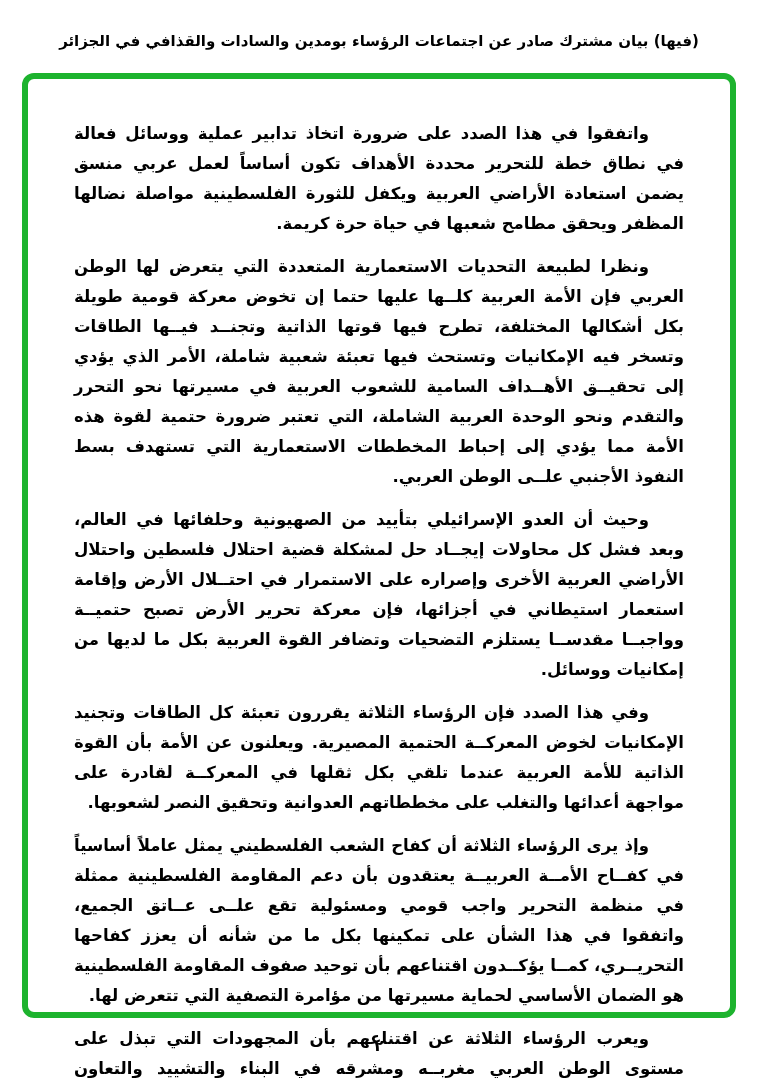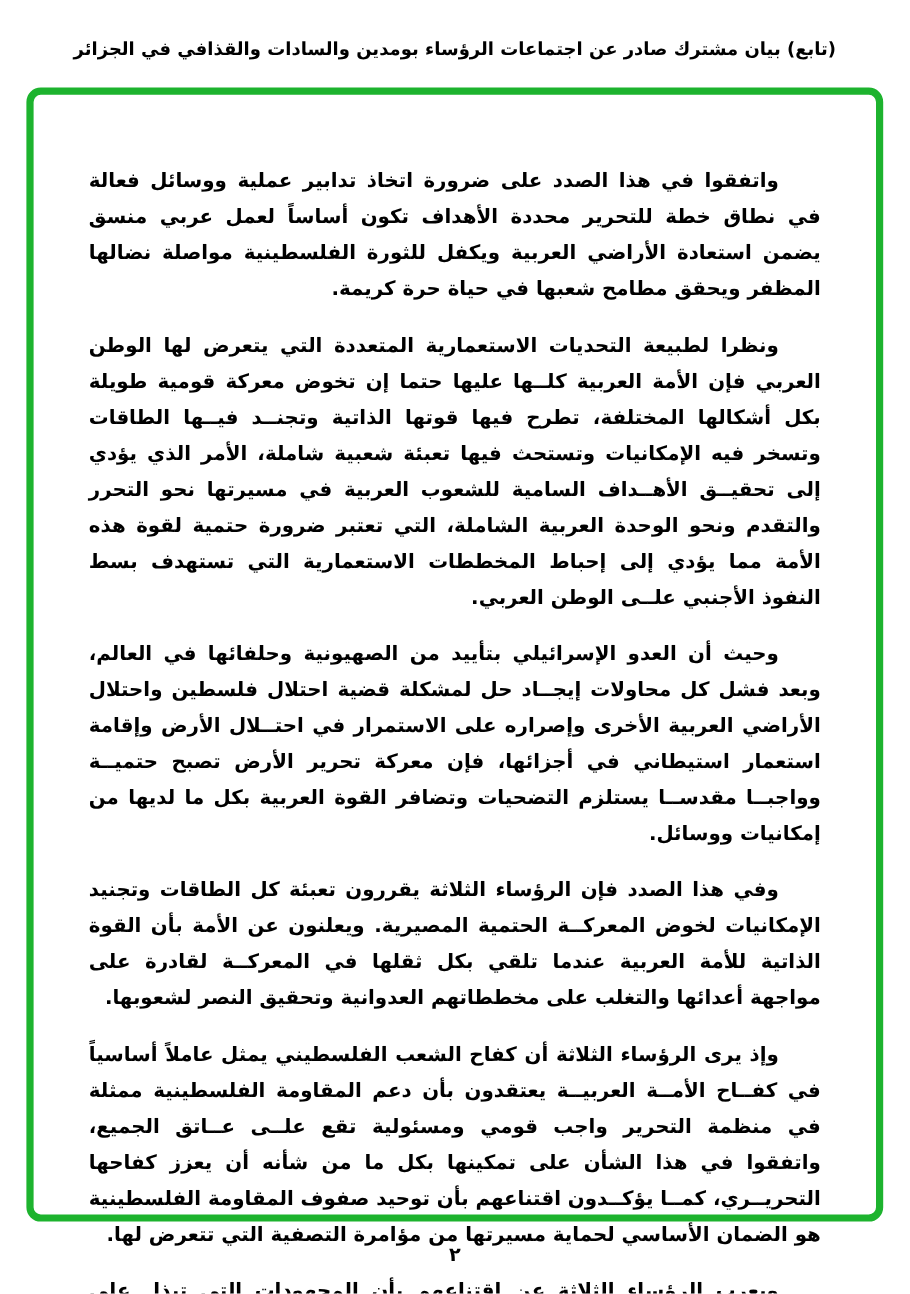--- a/index.html
+++ b/index.html
@@ -41,39 +41,39 @@
     right: 46px;
     left: 46px;
     direction: rtl;
     unicode-bidi: embed;
     text-align: justify;
     font-weight: bold;
     font-size: 16.5px;
     line-height: 30px;
   }
   .doc-body p {
-    margin: 17px 0 13px 0;
+    margin: 0 0 13px 0;
     text-indent: 35px;
   }
   .doc-body p:last-child { margin-bottom: 0; }
   .page-number {
     position: absolute;
     top: 1036px;
     left: 0;
     width: 100%;
     text-align: center;
     direction: rtl;
     font-weight: bold;
     font-size: 16px;
   }
 </style>
 </head>
 <body>
 
-<div class="doc-header">(تابع) بيان مشترك صادر عن اجتماعات الرؤساء بومدين والسادات والقذافي في الجزائر</div>
+<div class="doc-header">(فيها) بيان مشترك صادر عن اجتماعات الرؤساء بومدين والسادات والقذافي في الجزائر</div>
 
 <div class="doc-frame" style="border-color: rgb(29, 179, 46);">
   <div class="doc-body">
     <p>واتفقوا في هذا الصدد على ضرورة اتخاذ تدابير عملية ووسائل فعالة في نطاق خطة للتحرير محددة الأهداف تكون أساساً لعمل عربي منسق يضمن استعادة الأراضي العربية ويكفل للثورة الفلسطينية مواصلة نضالها المظفر ويحقق مطامح شعبها في حياة حرة كريمة.</p>
     <p>ونظرا لطبيعة التحديات الاستعمارية المتعددة التي يتعرض لها الوطن العربي فإن الأمة العربية كلــها عليها حتما إن تخوض معركة قومية طويلة بكل أشكالها المختلفة، تطرح فيها قوتها الذاتية وتجنــد فيــها الطاقات وتسخر فيه الإمكانيات وتستحث فيها تعبئة شعبية شاملة، الأمر الذي يؤدي إلى تحقيــق الأهــداف السامية للشعوب العربية في مسيرتها نحو التحرر والتقدم ونحو الوحدة العربية الشاملة، التي تعتبر ضرورة حتمية لقوة هذه الأمة مما يؤدي إلى إحباط المخططات الاستعمارية التي تستهدف بسط النفوذ الأجنبي علــى الوطن العربي.</p>
     <p>وحيث أن العدو الإسرائيلي بتأييد من الصهيونية وحلفائها في العالم، وبعد فشل كل محاولات إيجــاد حل لمشكلة قضية احتلال فلسطين واحتلال الأراضي العربية الأخرى وإصراره على الاستمرار في احتــلال الأرض وإقامة استعمار استيطاني في أجزائها، فإن معركة تحرير الأرض تصبح حتميــة وواجبــا مقدســا يستلزم التضحيات وتضافر القوة العربية بكل ما لديها من إمكانيات ووسائل.</p>
     <p>وفي هذا الصدد فإن الرؤساء الثلاثة يقررون تعبئة كل الطاقات وتجنيد الإمكانيات لخوض المعركــة الحتمية المصيرية. ويعلنون عن الأمة بأن القوة الذاتية للأمة العربية عندما تلقي بكل ثقلها في المعركــة لقادرة على مواجهة أعدائها والتغلب على مخططاتهم العدوانية وتحقيق النصر لشعوبها.</p>
     <p>وإذ يرى الرؤساء الثلاثة أن كفاح الشعب الفلسطيني يمثل عاملاً أساسياً في كفــاح الأمــة العربيــة يعتقدون بأن دعم المقاومة الفلسطينية ممثلة في منظمة التحرير واجب قومي ومسئولية تقع علــى عــاتق الجميع، واتفقوا في هذا الشأن على تمكينها بكل ما من شأنه أن يعزز كفاحها التحريــري، كمــا يؤكــدون اقتناعهم بأن توحيد صفوف المقاومة الفلسطينية هو الضمان الأساسي لحماية مسيرتها من مؤامرة التصفية التي تتعرض لها.</p>
     <p>ويعرب الرؤساء الثلاثة عن اقتناعهم بأن المجهودات التي تبذل على مستوى الوطن العربي مغربــه ومشرقه في البناء والتشييد والتعاون والتكامل تعتبر خطوات أساسية ترمي إلى نفس الهدف وهو تحقيــق وحدة الأمة العربية ورخائها وازدهارها.</p>
 

